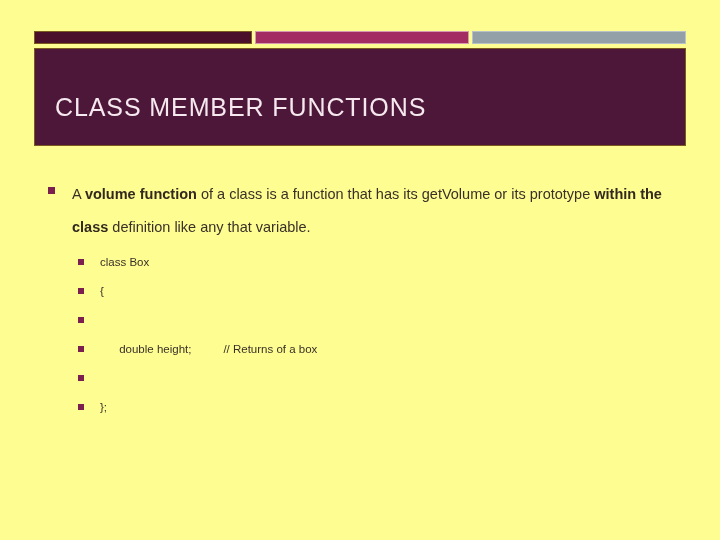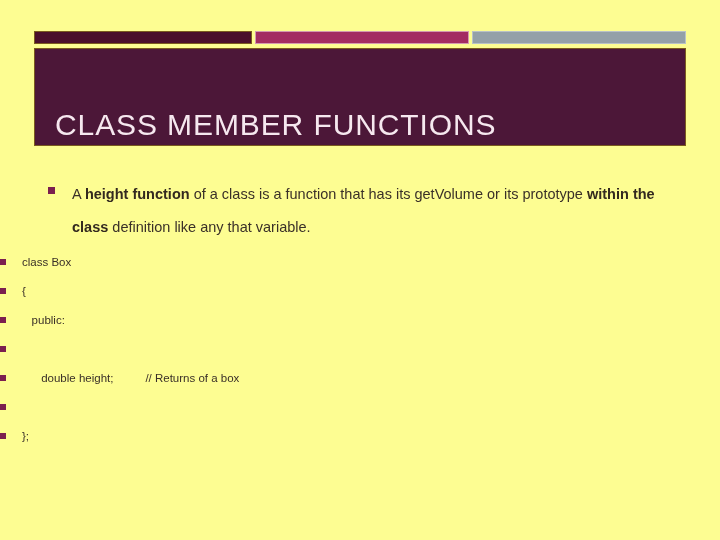--- a/index.html
+++ b/index.html
@@ -58,23 +58,23 @@
     top: 48px;
     width: 652px;
     height: 98px;
     background: #4c1738;
     border: 1px solid #7a5a1e;
     box-sizing: border-box;
   }
   .title-text {
     position: absolute;
     left: 20px;
-    bottom: 4px;
+    bottom: 24px;
     color: #f6e8ef;
-    font-size: 30px;
+    font-size: 25px;
     letter-spacing: 0.9px;
     font-weight: 400;
     line-height: 1.1;
     white-space: nowrap;
   }
 
   
   .body-area {
     position: absolute;
     left: 0;
@@ -111,20 +111,21 @@
     line-height: 33px;
     max-width: 595px;
   }
   .lvl1 .bullet-text b {
     font-weight: bold;
     color: #33291f;
   }
 
   
   .lvl2 {
+    padding-left: 78px;
     margin-bottom: 0;
     height: 29px;
   }
   .lvl2 .bullet-marker {
     width: 6px;
     height: 6px;
     margin-right: 16px;
     margin-top: 11px;
     background: #7b1f4f;
   }
@@ -147,37 +148,33 @@
   </div>
 
   <div class="title-block">
     <div class="title-text">CLASS MEMBER FUNCTIONS</div>
   </div>
 
   <div class="body-area">
 
     <div class="bullet-row lvl1">
       <span class="bullet-marker"></span>
-      <span class="bullet-text"><span>A </span><b>height function</b><span> of a class is a function that has its getVolume or its prototype </span><b>within the class</b><span> definition like any that variable.</span></span>
+      <span class="bullet-text"><span>A </span><b>volume function</b><span> of a class is a function that has its getVolume or its prototype </span><b>within the class</b><span> definition like any that variable.</span></span>
     </div>
 
     <div class="bullet-row lvl2">
       <span class="bullet-marker"></span>
       <span class="code-text">class Box</span>
     </div>
 
     <div class="bullet-row lvl2">
       <span class="bullet-marker"></span>
       <span class="code-text">{</span>
     </div>
 
-    <div class="bullet-row lvl2">
-      <span class="bullet-marker"></span>
-      <span class="code-text">   public:</span>
-    </div>
 
 
     <div class="bullet-row lvl2">
       <span class="bullet-marker"></span>
     </div>
 
     <div class="bullet-row lvl2">
       <span class="bullet-marker"></span>
       <span class="code-text">      double height;          // Returns of a box</span>
     </div>

